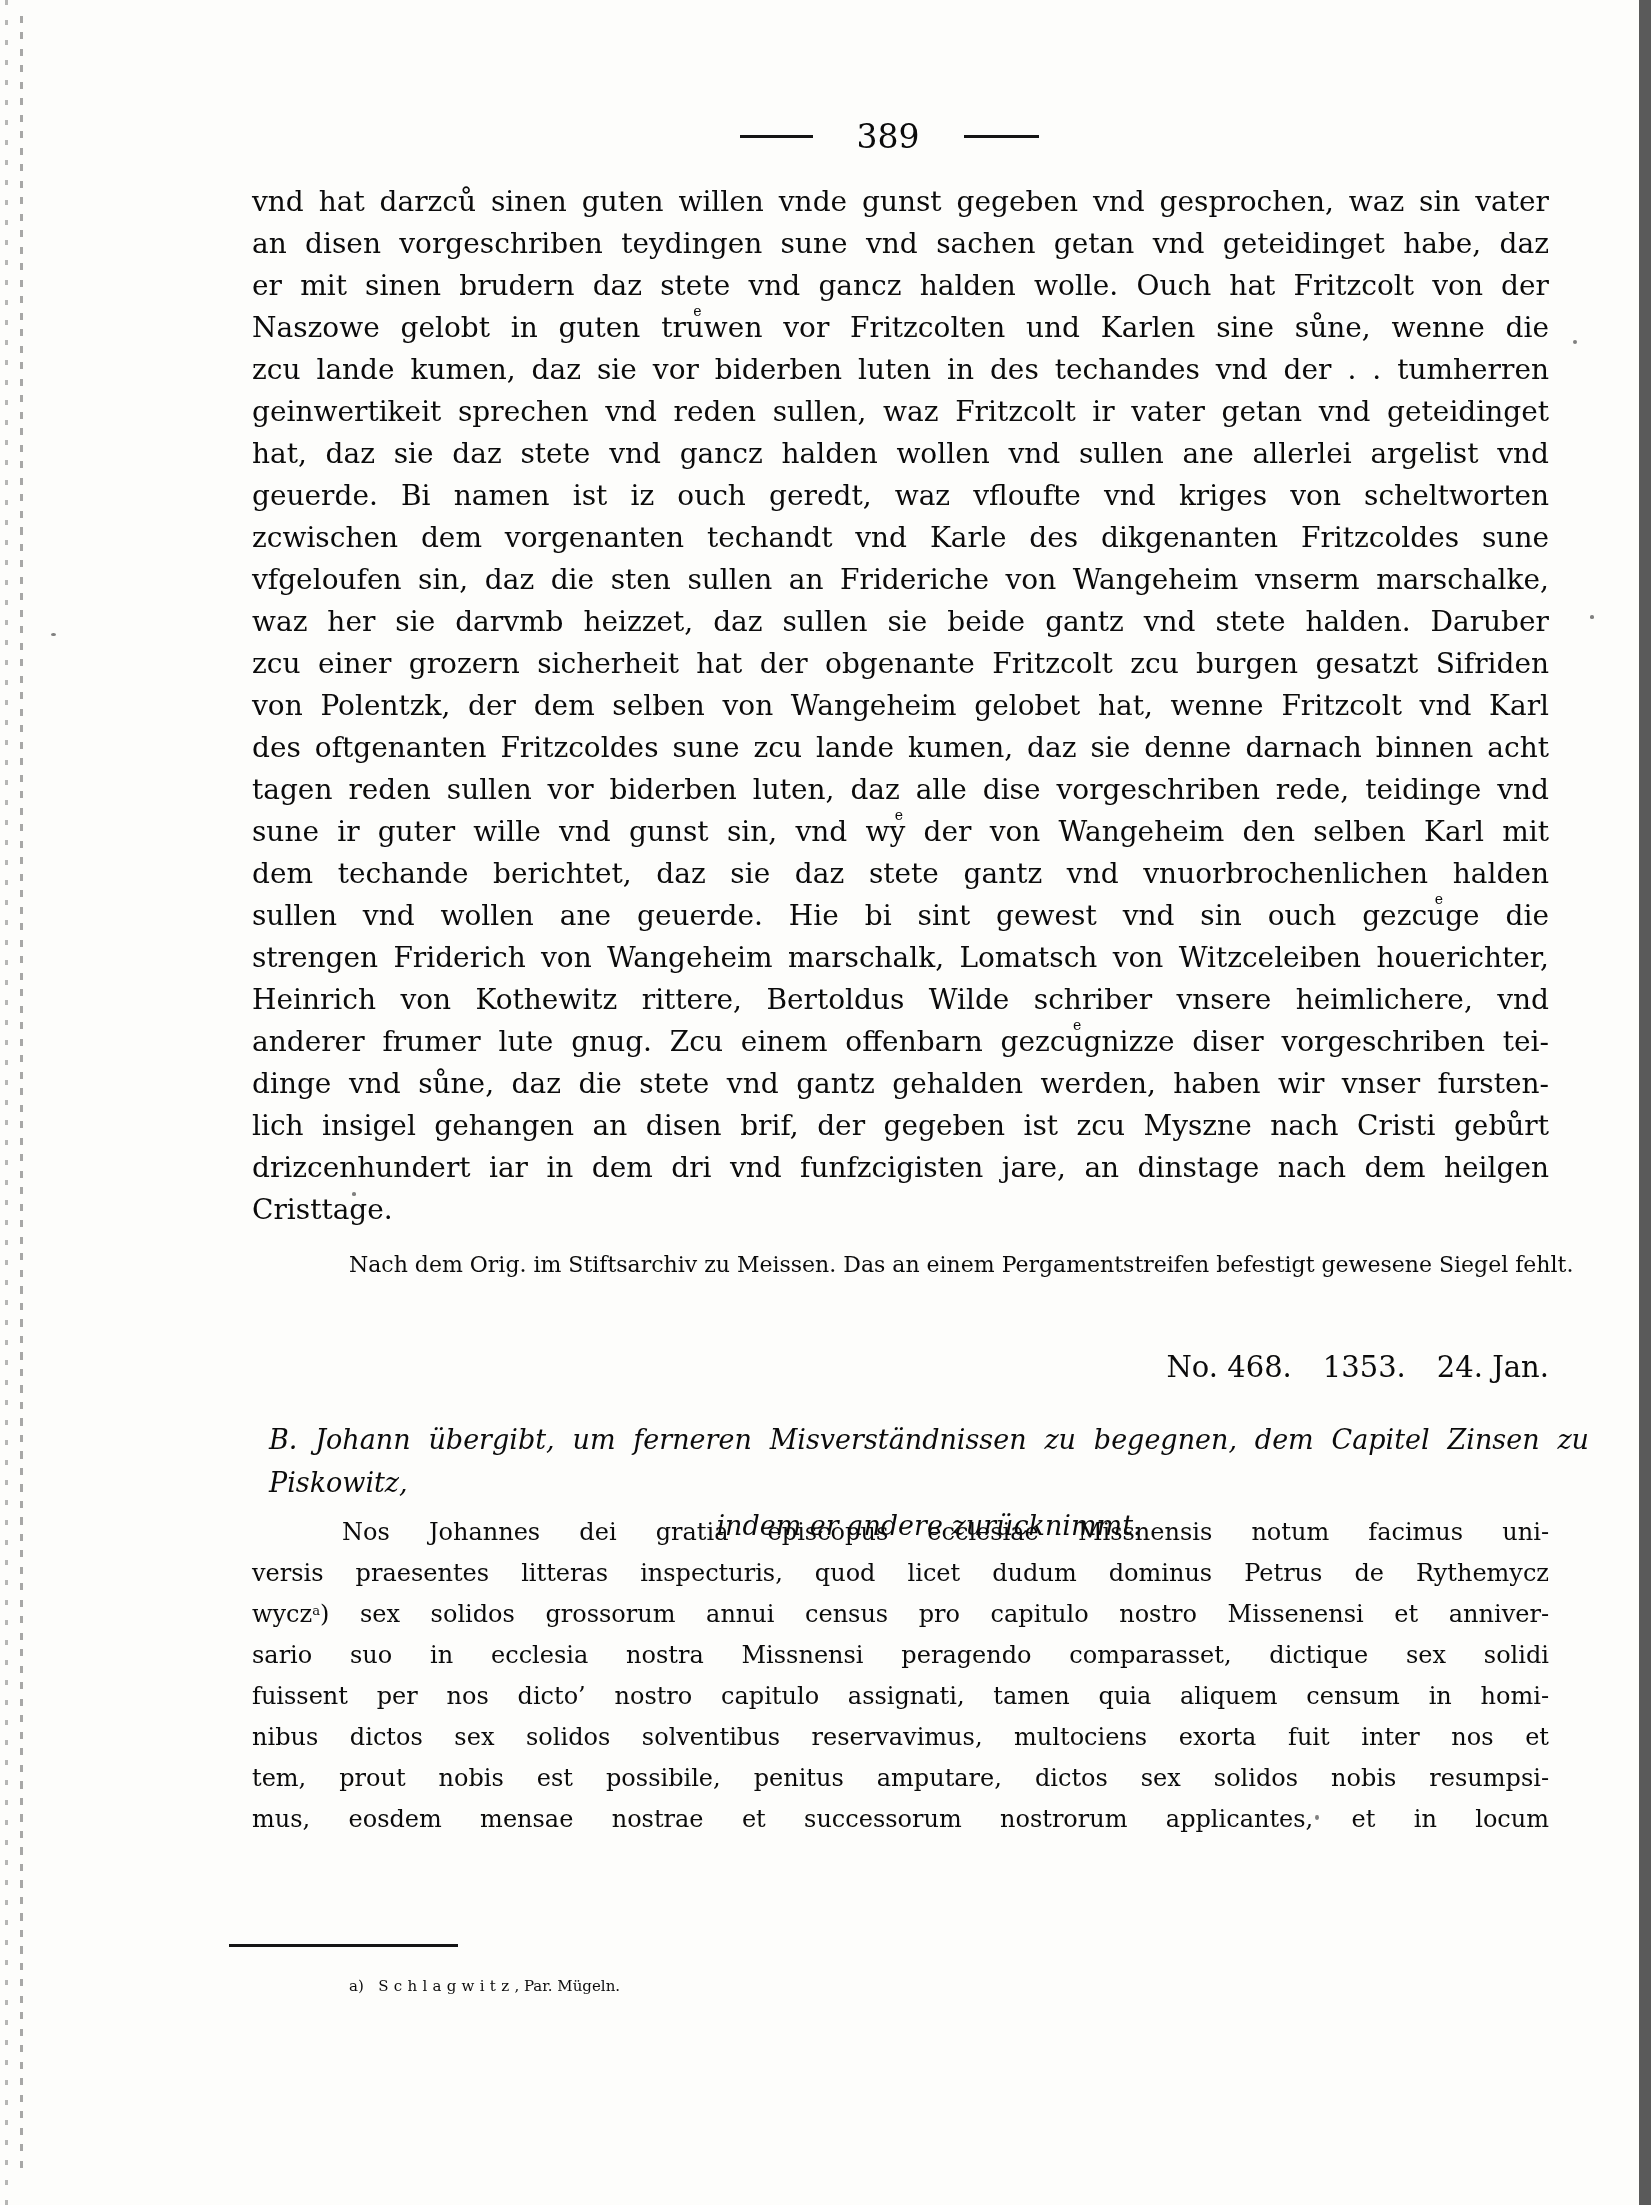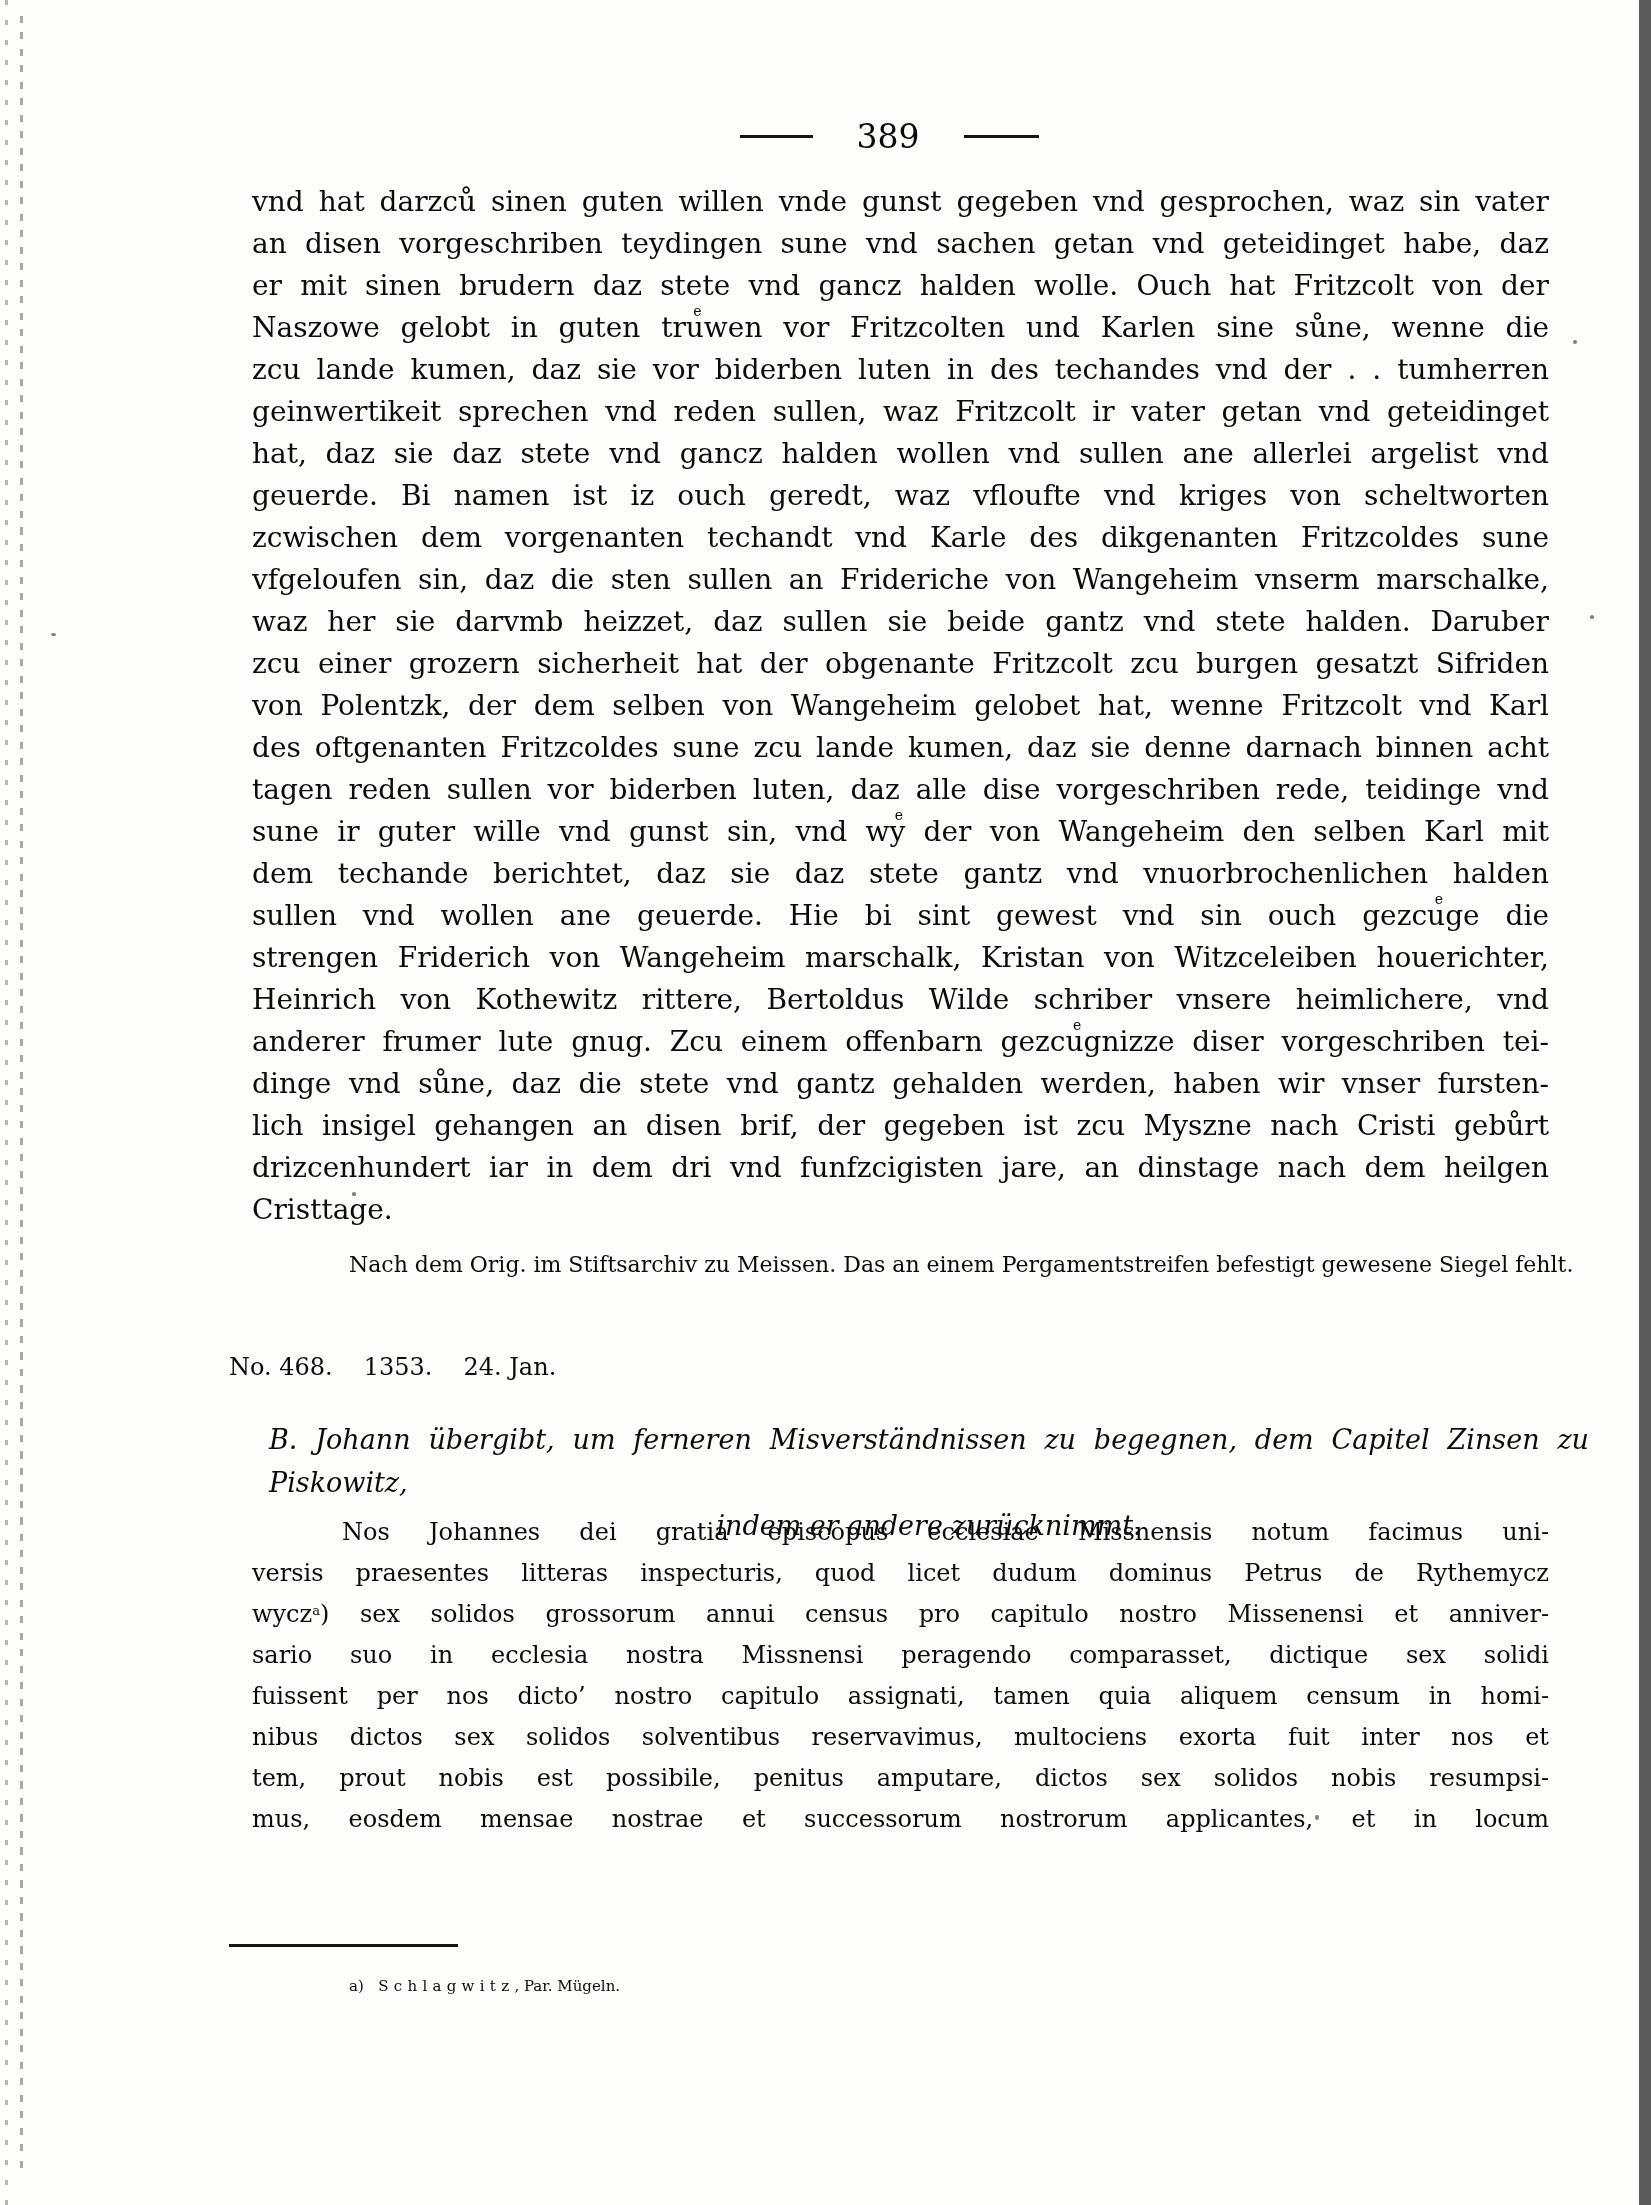--- a/index.html
+++ b/index.html
@@ -38,22 +38,22 @@
   .sup{font-size:.55em;vertical-align:.5em;line-height:0;}
   .above{display:inline-block;width:0;font-size:.5em;line-height:0;
     transform:translate(-.75em,-1.5em);}
 
   
   .source-note{position:absolute;left:349px;top:1251px;width:1224px;
     font-size:22px;line-height:27px;white-space:nowrap;}
 
   
   .entry-heading{position:absolute;left:229px;top:1348px;width:1320px;
-    display:flex;justify-content:flex-start;gap:31px;
-    font-size:24px;line-height:38px;}
+    display:flex;justify-content:flex-end;gap:31px;
+    font-size:29px;line-height:38px;}
 
   
   .summary{position:absolute;left:229px;top:1418px;width:1320px;
     font-style:italic;font-size:27px;line-height:43px;margin-left:40px;}
   .summary .l1{text-align:justify;text-align-last:justify;}
   .summary .l2{text-align:center;}
 
   
   .fn-rule{position:absolute;left:229px;top:1944px;width:229px;height:3.2px;background:#141414;}
   .footnote{position:absolute;left:349px;top:1973px;font-size:15px;line-height:27px;white-space:nowrap;}
@@ -90,21 +90,21 @@
       <div class="line">zcwischen dem vorgenanten techandt vnd Karle des dikgenanten Fritzcoldes sune</div>
       <div class="line">vfgeloufen sin, daz die sten sullen an Frideriche von Wangeheim vnserm marschalke,</div>
       <div class="line">waz her sie darvmb heizzet, daz sullen sie beide gantz vnd stete halden. Daruber</div>
       <div class="line">zcu einer grozern sicherheit hat der obgenante Fritzcolt zcu burgen gesatzt Sifriden</div>
       <div class="line">von Polentzk, der dem selben von Wangeheim gelobet hat, wenne Fritzcolt vnd Karl</div>
       <div class="line">des oftgenanten Fritzcoldes sune zcu lande kumen, daz sie denne darnach binnen acht</div>
       <div class="line">tagen reden sullen vor biderben luten, daz alle dise vorgeschriben rede, teidinge vnd</div>
       <div class="line">sune ir guter wille vnd gunst sin, vnd wy<span class="above">e</span> der von Wangeheim den selben Karl mit</div>
       <div class="line">dem techande berichtet, daz sie daz stete gantz vnd vnuorbrochenlichen halden</div>
       <div class="line">sullen vnd wollen ane geuerde. Hie bi sint gewest vnd sin ouch gezcu<span class="above">e</span>ge die</div>
-      <div class="line">strengen Friderich von Wangeheim marschalk, Kristan von Witzceleiben houerichter,</div>
+      <div class="line">strengen Friderich von Wangeheim marschalk, Lomatsch von Witzceleiben houerichter,</div>
       <div class="line">Heinrich von Kothewitz rittere, Bertoldus Wilde schriber vnsere heimlichere, vnd</div>
       <div class="line">anderer frumer lute gnug. Zcu einem offenbarn gezcu<span class="above">e</span>gnizze diser vorgeschriben tei-</div>
       <div class="line">dinge vnd sůne, daz die stete vnd gantz gehalden werden, haben wir vnser fursten-</div>
       <div class="line">lich insigel gehangen an disen brif, der gegeben ist zcu Myszne nach Cristi gebůrt</div>
       <div class="line">drizcenhundert iar in dem dri vnd funfzcigisten jare, an dinstage nach dem heilgen</div>
       <div class="line left-last">Cristtage.</div>
     </div>
 
   <div class="source-note">Nach dem Orig. im Stiftsarchiv zu Meissen.  Das an einem Pergamentstreifen befestigt gewesene Siegel fehlt.</div>
 

